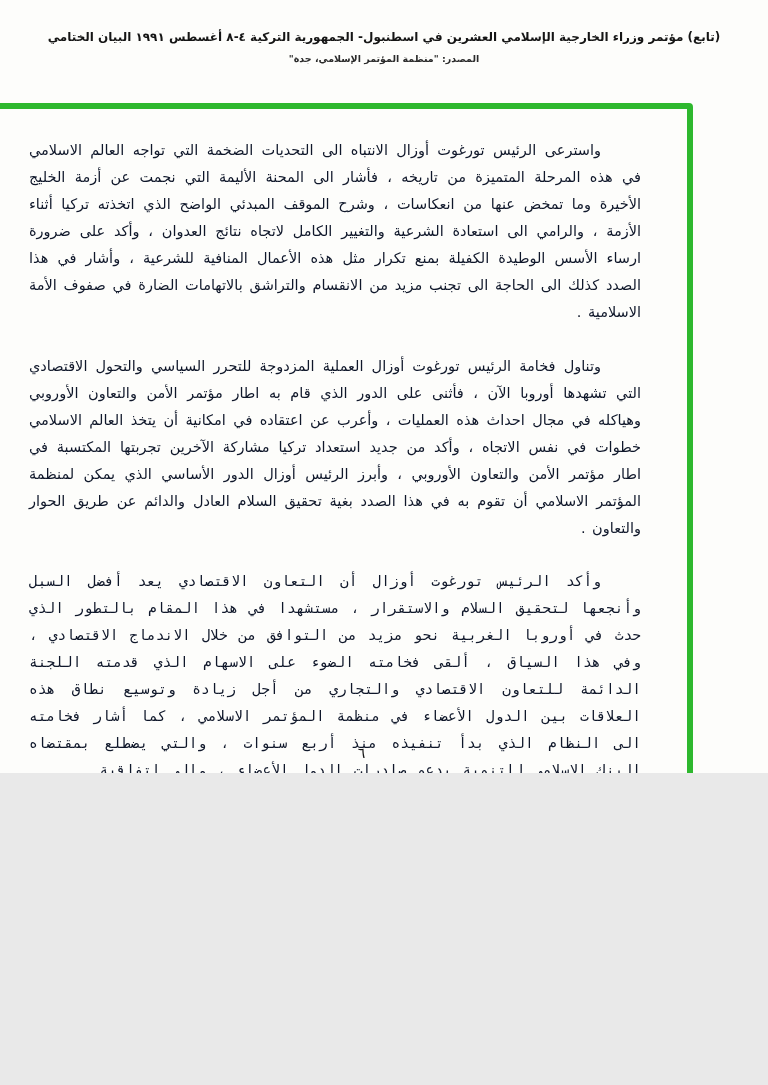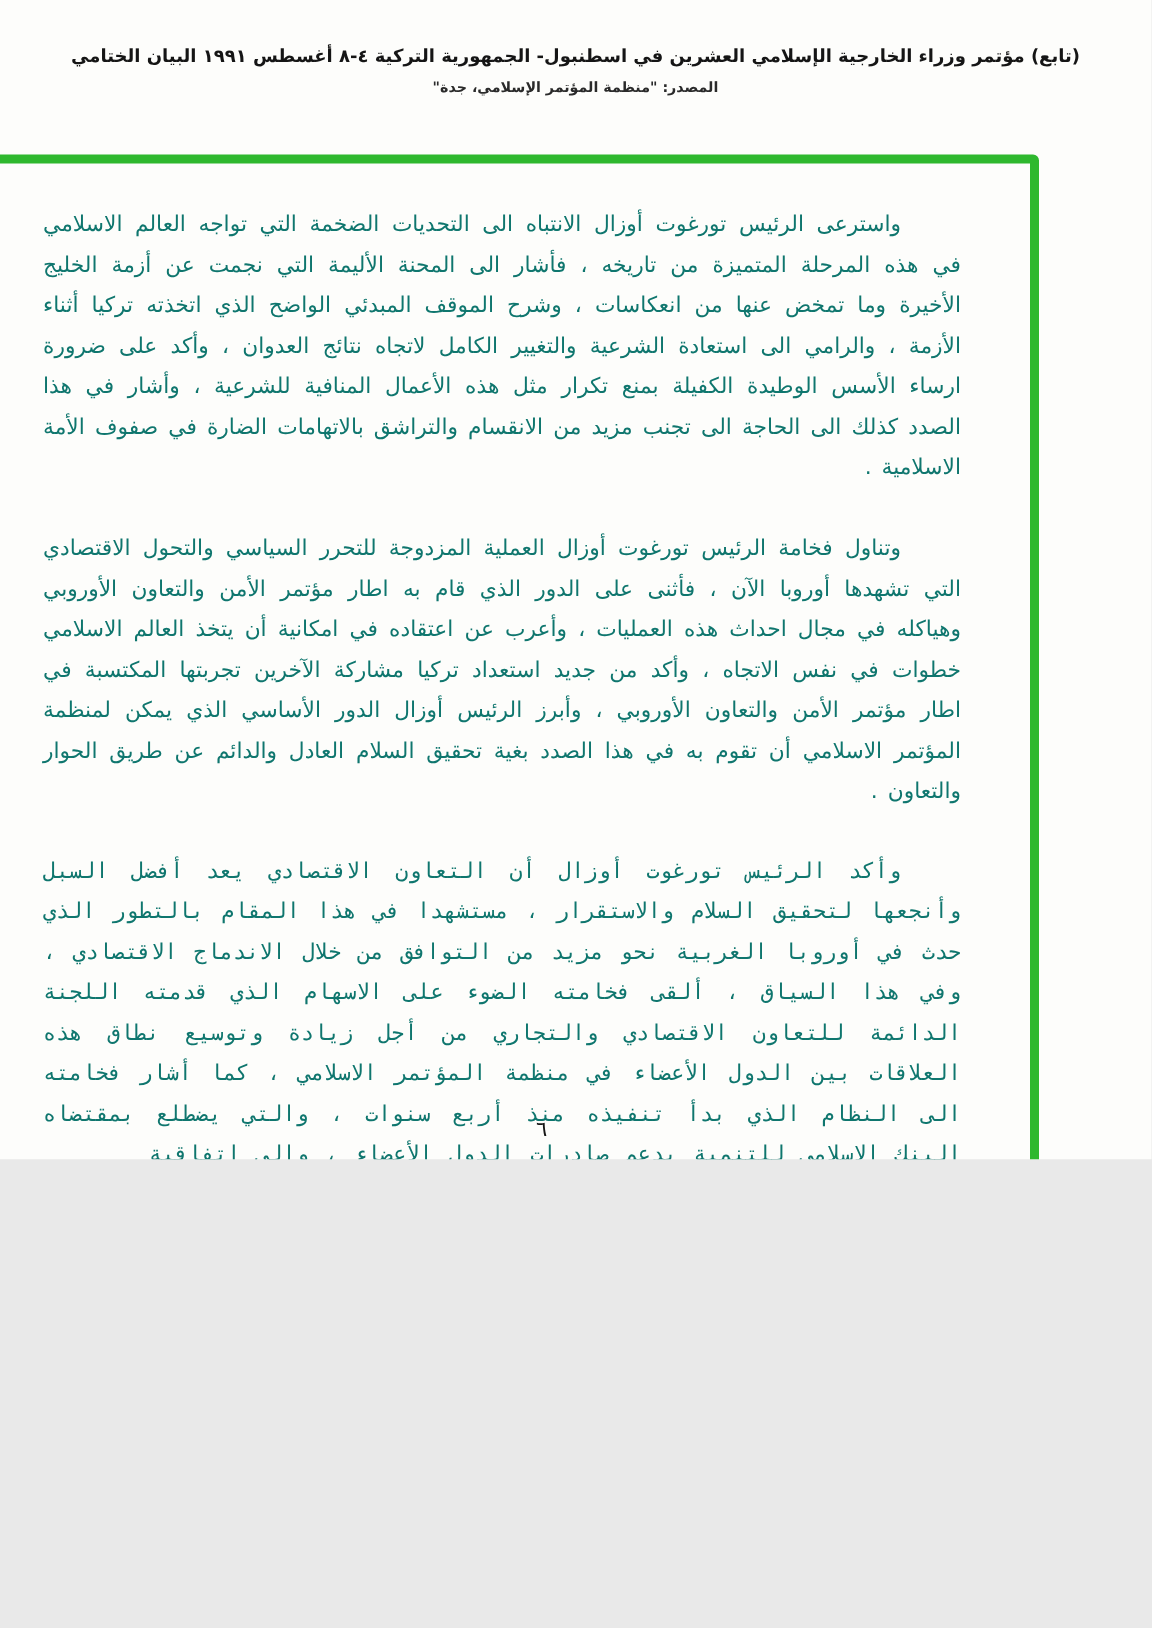--- a/index.html
+++ b/index.html
@@ -44,21 +44,21 @@
     border: 6px solid #2eb82e;
     border-radius: 4px;
     padding: 28px 46px 18px 44px;
     background: transparent;
     overflow: hidden;
   }
   .para {
     margin: 0 0 27px 0;
     font-size: 14.5px;
     line-height: 27px;
-    color: #0f766e;
+    color: #0f172a;
     text-align: justify;
     text-indent: 40px;
     word-spacing: 2px;
   }
   .para:last-child { margin-bottom: 0; font-family: Liberation Mono, monospace; }
   .page-number {
     position: absolute;
     bottom: 12px;
     left: 0;
     right: 0;

